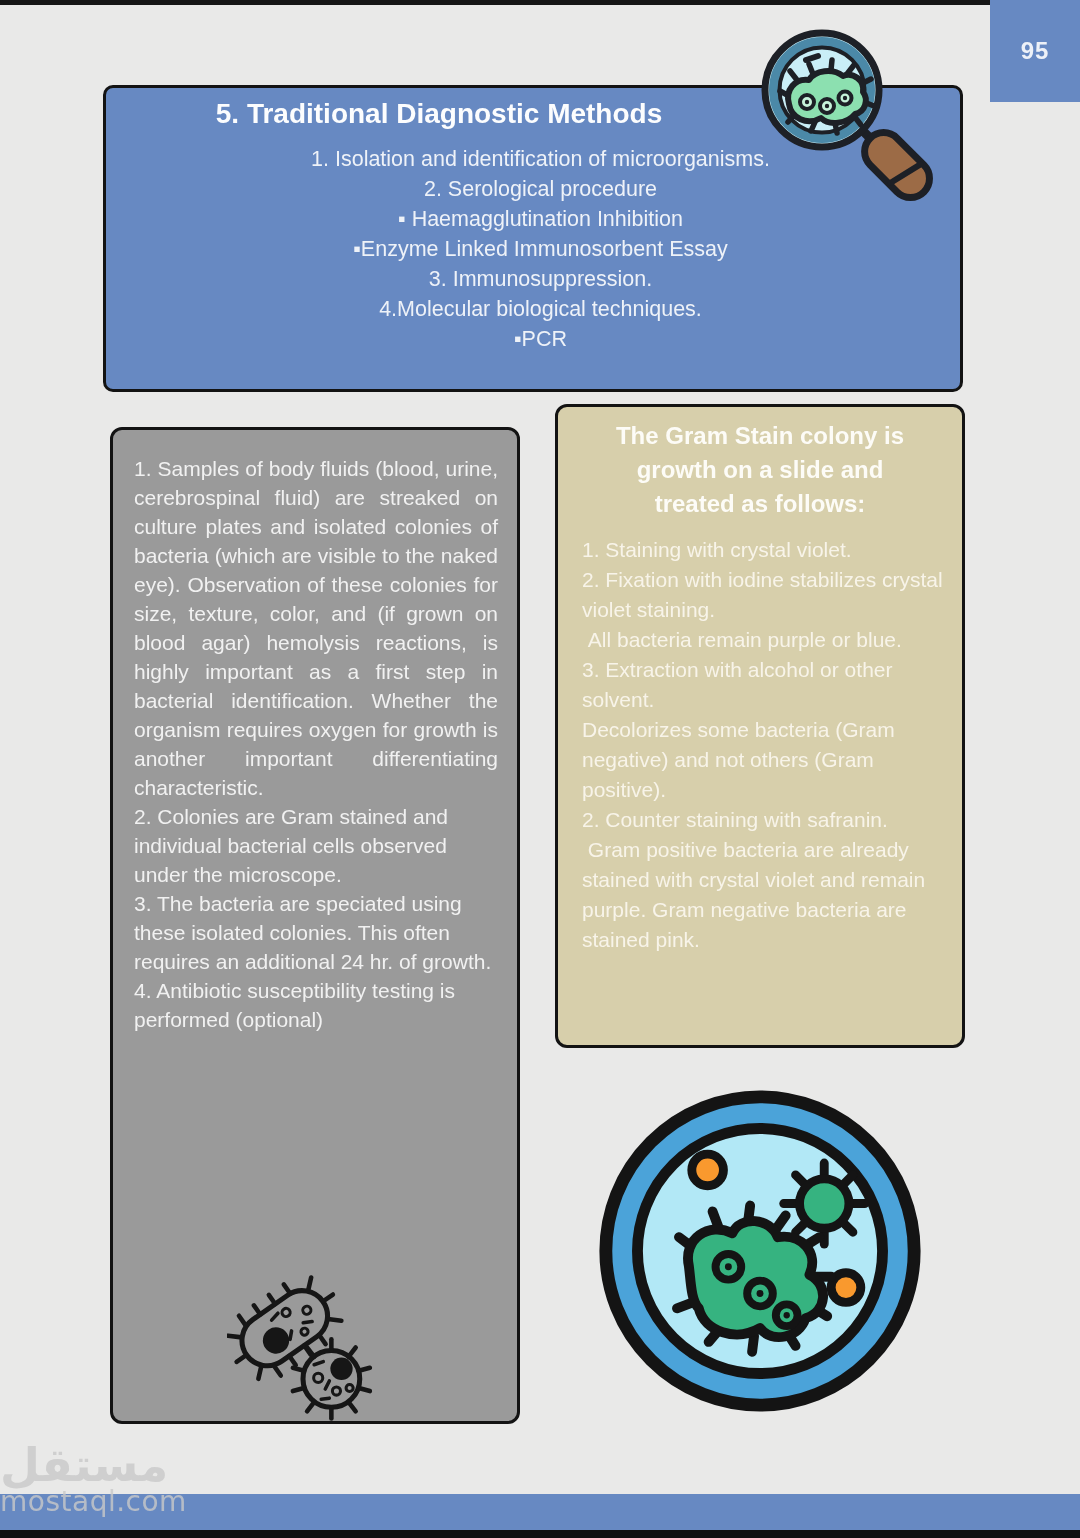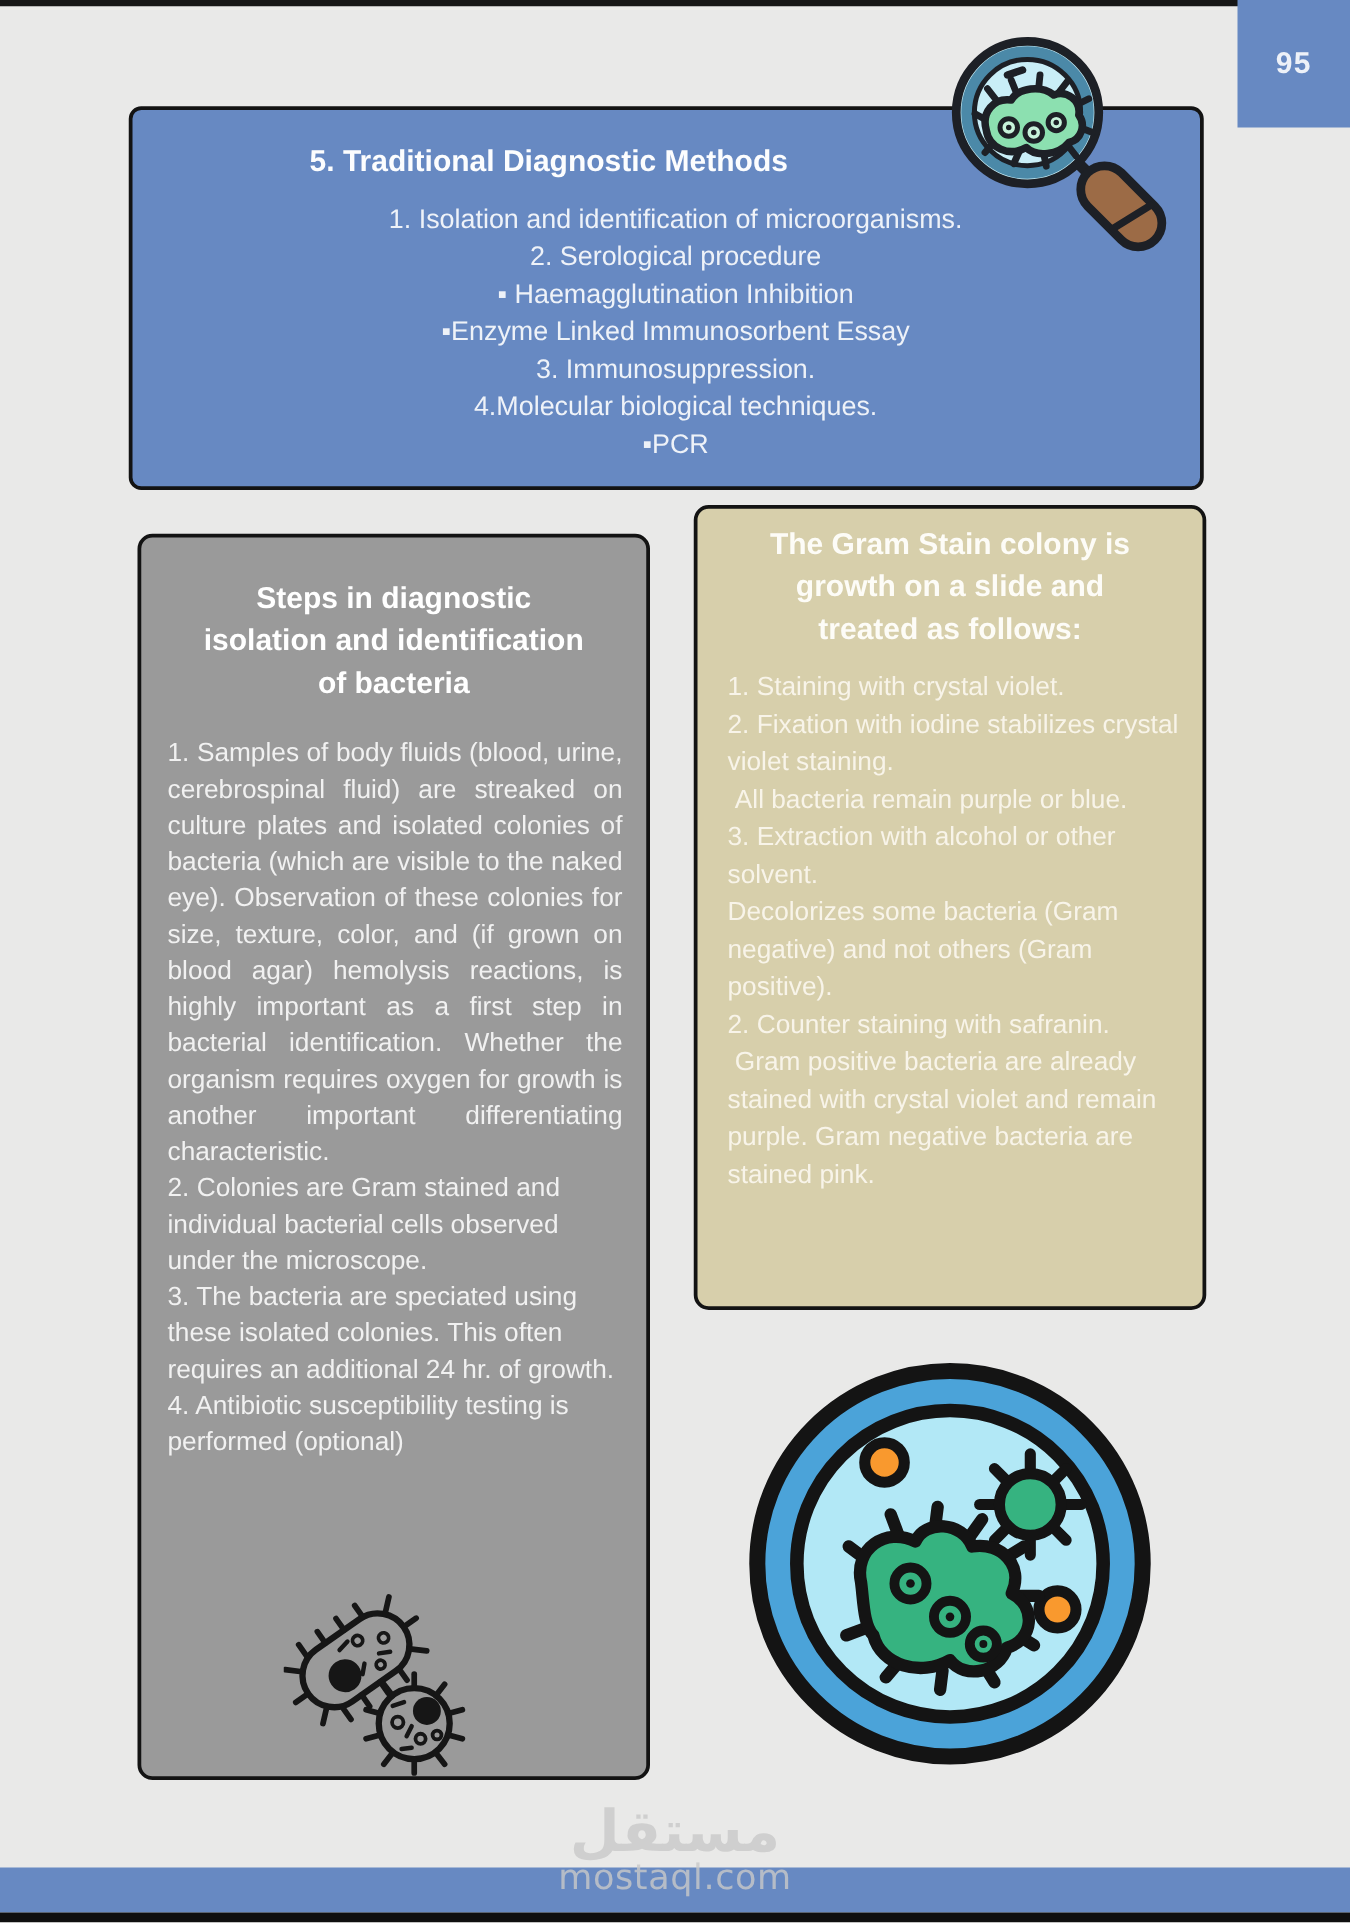--- a/index.html
+++ b/index.html
@@ -17,22 +17,22 @@
     display:flex;align-items:center;justify-content:center;font-weight:bold;
   }
   .page-num{color:#edf1f8;font-size:24px;letter-spacing:1px;}
 
   .title-box{
     position:absolute;left:103px;top:85px;width:860px;height:307px;
     background:#6789c2;border:3px solid #131313;border-radius:10px;box-sizing:border-box;
     z-index:3;
   }
   .title-box .box-title{
-    margin:27px 218px 0 30px;text-align:center;
-    color:#fcfdfe;font-size:24px;font-weight:bold;line-height:30px;
+    margin:11px 218px 0 30px;text-align:center;
+    color:#fcfdfe;font-size:28px;font-weight:bold;line-height:30px;
   }
   .title-list{margin:15px 20px 0 35px;text-align:center;}
   .title-list .diag-item{
     color:#eef2f8;font-size:21.5px;line-height:30px;white-space:pre-wrap;
   }
 
   .magnifier{position:absolute;left:735px;top:18px;width:200px;height:190px;z-index:4;}
 
   .steps-box{
     position:absolute;left:110px;top:427px;width:410px;height:997px;
@@ -56,21 +56,21 @@
   .gram-title{margin-top:12px;text-align:center;}
   .gram-title .gram-title-line{color:#fdfcf7;font-size:24px;font-weight:bold;line-height:34px;}
   .gram-body{margin:14px 16px 0 24px;}
   .gram-body .gram-line{
     color:#f8f4e9;font-size:21px;line-height:30px;white-space:pre-wrap;
   }
 
   .petri{position:absolute;left:592px;top:1083px;width:336px;height:336px;}
 
   .watermark{
-    position:absolute;left:0;top:1441px;width:1080px;text-align:center;z-index:3;
+    position:absolute;left:0;top:1441px;width:1080px;z-index:3;
     font-family:"DejaVu Sans",sans-serif;
   }
   .wm-ar{display:block;font-size:46px;font-weight:bold;line-height:48px;color:#c9c9c9;opacity:.8;}
   .wm-en{display:block;font-size:28px;line-height:26px;color:#c9c9c9;opacity:.8;letter-spacing:.5px;}
 </style>
 </head>
 <body>
 
 <div class="page">
 
@@ -124,25 +124,20 @@
         <circle cx="110" cy="80" r="6.5"></circle>
     </g>
     <g fill="#1d2026">
       <circle cx="72" cy="84" r="2.2"></circle>
         <circle cx="92" cy="88" r="2.2"></circle>
         <circle cx="110" cy="80" r="2.2"></circle>
     </g>
   </svg>
 
   <div class="steps-box">
-    <div class="steps-title">
-        <div class="steps-title-line">Steps in diagnostic</div>
-        <div class="steps-title-line">isolation and identification</div>
-        <div class="steps-title-line">of bacteria</div>
-      </div>
     <div class="steps-body">
         <div class="steps-para">1. Samples of body fluids (blood, urine, cerebrospinal fluid) are streaked on culture plates and isolated colonies of bacteria (which are visible to the naked eye). Observation of these colonies for size, texture, color, and (if grown on blood agar) hemolysis reactions, is highly important as a first step in bacterial identification.  Whether the organism requires oxygen for growth is another important differentiating characteristic.</div>
         <div class="steps-para">2. Colonies are Gram stained and individual bacterial cells observed under the microscope.</div>
         <div class="steps-para">3. The bacteria are speciated using these isolated colonies. This often requires an additional 24 hr. of growth.</div>
         <div class="steps-para">4. Antibiotic susceptibility testing is performed (optional)</div>
       </div>
     <svg class="lineart" viewBox="0 0 150 145" xmlns="http://www.w3.org/2000/svg">
       <g transform="translate(57,52) rotate(-35)" stroke="#161616" fill="none" stroke-linecap="round">
         <rect x="-46" y="-25" width="92" height="50" rx="25" stroke-width="5" fill="#9a9a9a"></rect>
         <g stroke-width="4.5">

